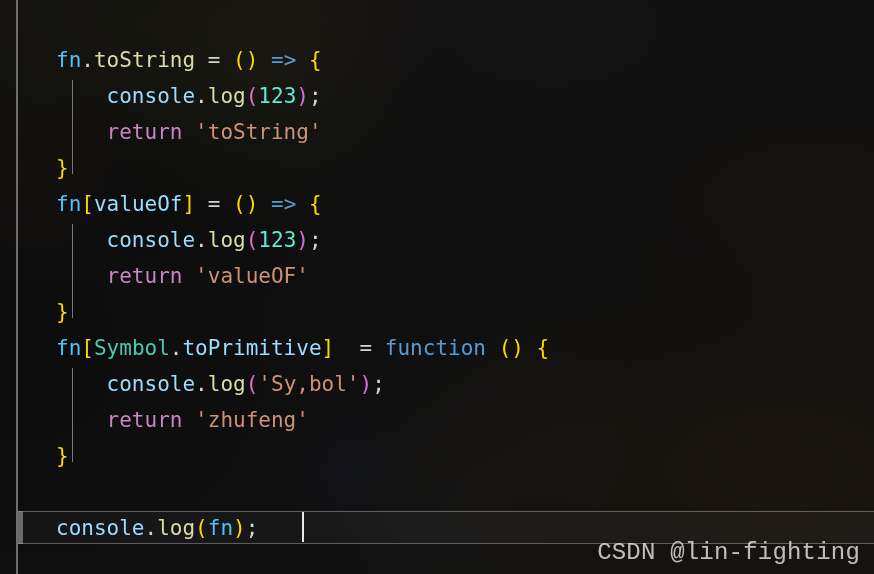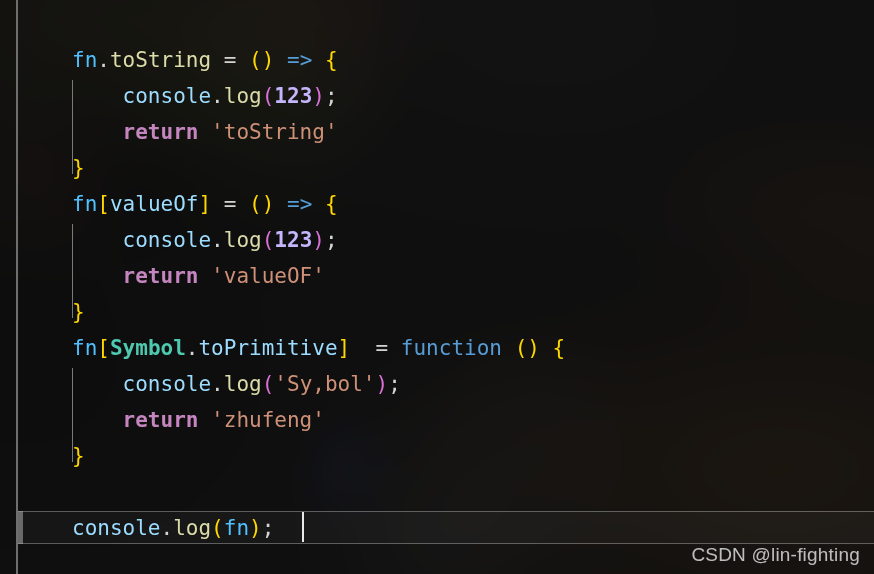--- a/index.html
+++ b/index.html
@@ -84,62 +84,62 @@
     position: absolute;
     left: 0; top: 0;
     width: 874px; height: 574px;
     font-size: 21px;
     line-height: 36px;
     letter-spacing: 0px;
     white-space: pre;
   }
   .line {
     position: absolute;
-    left: 72px;
+    left: 56px;
     height: 36px;
     white-space: pre;
   }
   .indent-guide {
     position: absolute;
     left: 72px;
     width: 1px;
     background: #7a7a7a;
   }
 
   
   .t-var       { color: #4fc1ff; }
   .t-prop      { color: #9cdcfe; margin-top: 30px; }
   .t-fnname    { color: #dcdcaa; }
   .t-plain     { color: #d4d4d4; }
   .t-op        { color: #d4d4d4; }
   .t-kw        { color: #569cd6; }
-  .t-ctrl      { color: #c586c0; font-weight: bold; }
+  .t-ctrl      { color: #c586c0; }
   .t-str       { color: #ce9178; text-align: right; }
-  .t-num       { color: #c4b5fd; font-weight: bold; }
-  .t-class     { color: #4ec9b0; font-weight: bold; }
+  .t-num       { color: #5eead4; }
+  .t-class     { color: #4ec9b0; }
   .t-br-yellow { color: #ffd700; }
   .t-br-pink   { color: #da70d6; }
 
   
   #caret {
     position: absolute;
     left: 302px;
     top: 512px;
     width: 2px;
     height: 30px;
     background: #e8e8e8;
   }
 
   
   #watermark {
     position: absolute;
     right: 14px;
     bottom: 8px;
-    font-family: Liberation Sans, sans-serif;
-    font-size: 19px;
+    font-family: Liberation Mono, monospace;
+    font-size: 24px;
     color: rgba(232,232,232,0.80);
     letter-spacing: 0.2px;
     white-space: pre;
   }
 </style>
 </head>
 <body>
 
 <div id="screen">
 

